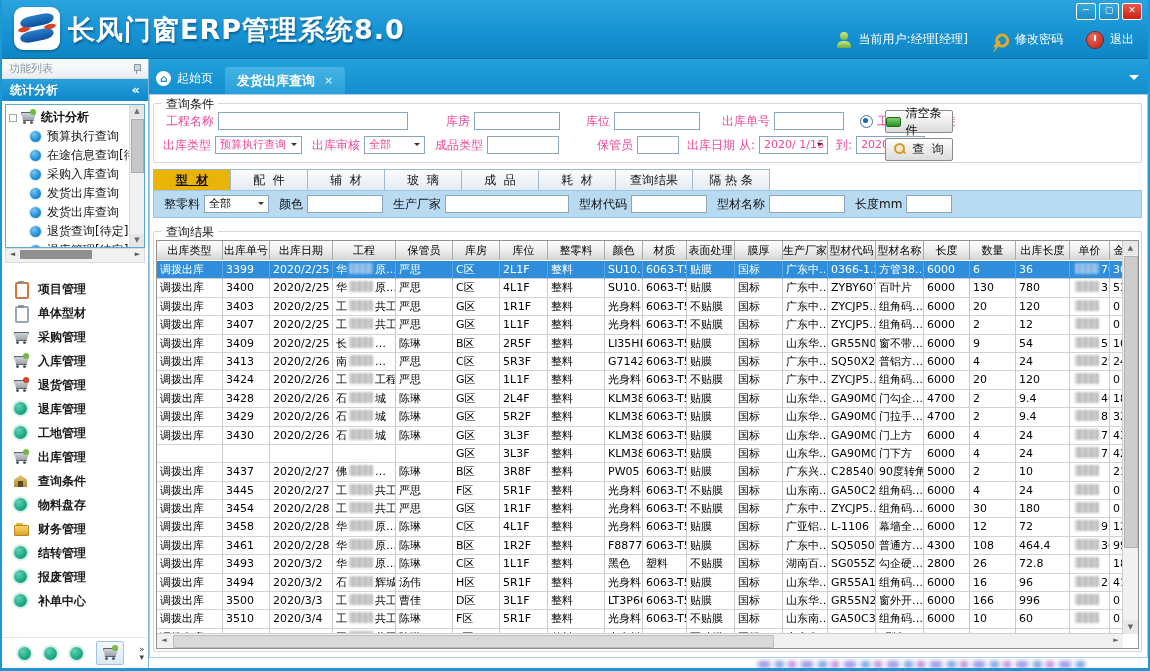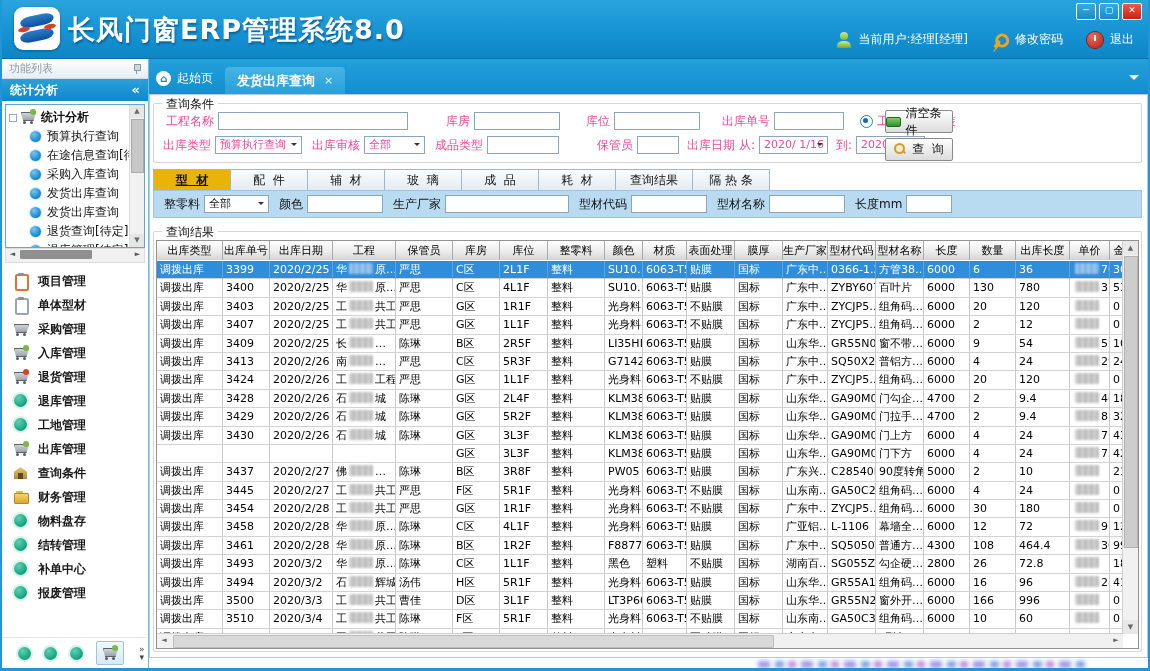--- a/index.html
+++ b/index.html
@@ -55,21 +55,21 @@
   .dot-ic{width:11px;height:11px;border-radius:50%;flex:0 0 11px;
     background:radial-gradient(circle at 35% 30%,#7cc4ee,#1d8fd6 60%,#0f6cb0);box-shadow:0 0 0 1px #d3e8f6;}
   .tree-vsb{position:absolute;right:0;top:0;bottom:0;width:14px;background:#f1f1f1;border-left:1px solid #dcdcdc;}
   .tree-vsb .ar{position:absolute;left:0;width:14px;height:13px;color:#6a6a6a;font-size:7px;text-align:center;line-height:13px;background:#e6e6e6;}
   .tree-vsb .ar.up{top:0;} .tree-vsb .ar.dn{bottom:0;}
   .tree-vsb .th{position:absolute;left:1px;top:14px;width:11px;height:52px;background:#c7c7c7;border:1px solid #ababab;}
   .tree-hsb{margin:0 3px;height:13px;background:#f1f1f1;border:1px solid #dcdcdc;position:relative;}
   .tree-hsb .ar{position:absolute;top:0;width:13px;height:11px;color:#555;font-size:7px;text-align:center;line-height:11px;}
   .tree-hsb .ar.lf{left:0;} .tree-hsb .ar.rt{right:0;}
   .tree-hsb .th{position:absolute;left:14px;top:1px;width:72px;height:9px;background:#8f8f8f;border-radius:1px;}
-  .menu{padding-top:6px;}
+  .menu{padding-top:14px;}
   .menu-item{height:24px;display:flex;align-items:center;gap:9px;padding-left:11px;font-size:12px;font-weight:bold;color:#1a1a1a;}
   .mi{width:16px;height:16px;flex:0 0 16px;position:relative;}
   .clipboard-orange-icon::before,.clipboard-gray-icon::before{content:"";position:absolute;left:2px;top:1px;width:10px;height:13px;background:#fdfdfd;border:2px solid #d4763a;border-radius:2px;}
   .clipboard-gray-icon::before{border-color:#9aa6b0;}
   .clipboard-orange-icon::after,.clipboard-gray-icon::after{content:"";position:absolute;left:5px;top:0;width:6px;height:3px;background:#8a9199;border-radius:1px;}
   .cart-icon::before,.cart-in-icon::before,.cart-return-icon::before,.cart-out-icon::before,.cart-root-icon::before{
     content:"";position:absolute;left:1px;top:3px;width:13px;height:7px;background:linear-gradient(#cfd4d9,#9aa2aa);
     border:1px solid #5a626a;clip-path:polygon(0 0,100% 0,84% 100%,14% 100%);}
   .cart-icon::after,.cart-in-icon::after,.cart-return-icon::after,.cart-out-icon::after,.cart-root-icon::after{
     content:"";position:absolute;left:3px;bottom:1px;width:3px;height:3px;border-radius:50%;background:#555c63;box-shadow:7px 0 0 #555c63;}
@@ -285,38 +285,38 @@
           <span class="mi cart-out-icon">
             <span class="acc"></span>
           </span>
           <span>出库管理</span>
         </div>
         <div class="menu-item">
           <span class="mi warehouse-icon"></span>
           <span>查询条件</span>
         </div>
         <div class="menu-item">
+          <span class="mi circle-icon"></span>
+          <span>物料盘存</span>
+        </div>
+        <div class="menu-item">
           <span class="mi folder-icon"></span>
           <span>财务管理</span>
         </div>
         <div class="menu-item">
           <span class="mi circle-icon"></span>
-          <span>物料盘存</span>
-        </div>
-        <div class="menu-item">
-          <span class="mi circle-icon"></span>
           <span>结转管理</span>
         </div>
         <div class="menu-item">
           <span class="mi circle-icon"></span>
+          <span>报废管理</span>
+        </div>
+        <div class="menu-item">
+          <span class="mi circle-icon"></span>
           <span>补单中心</span>
-        </div>
-        <div class="menu-item">
-          <span class="mi circle-icon"></span>
-          <span>报废管理</span>
         </div>
       </div>
     <div class="side-footer">
       <span class="sf-circle"></span>
       <span class="sf-circle"></span>
       <span class="sf-circle"></span>
       <span class="sf-btn">
         <span class="mi cart-out-icon">
             <span class="acc"></span>
           </span>

